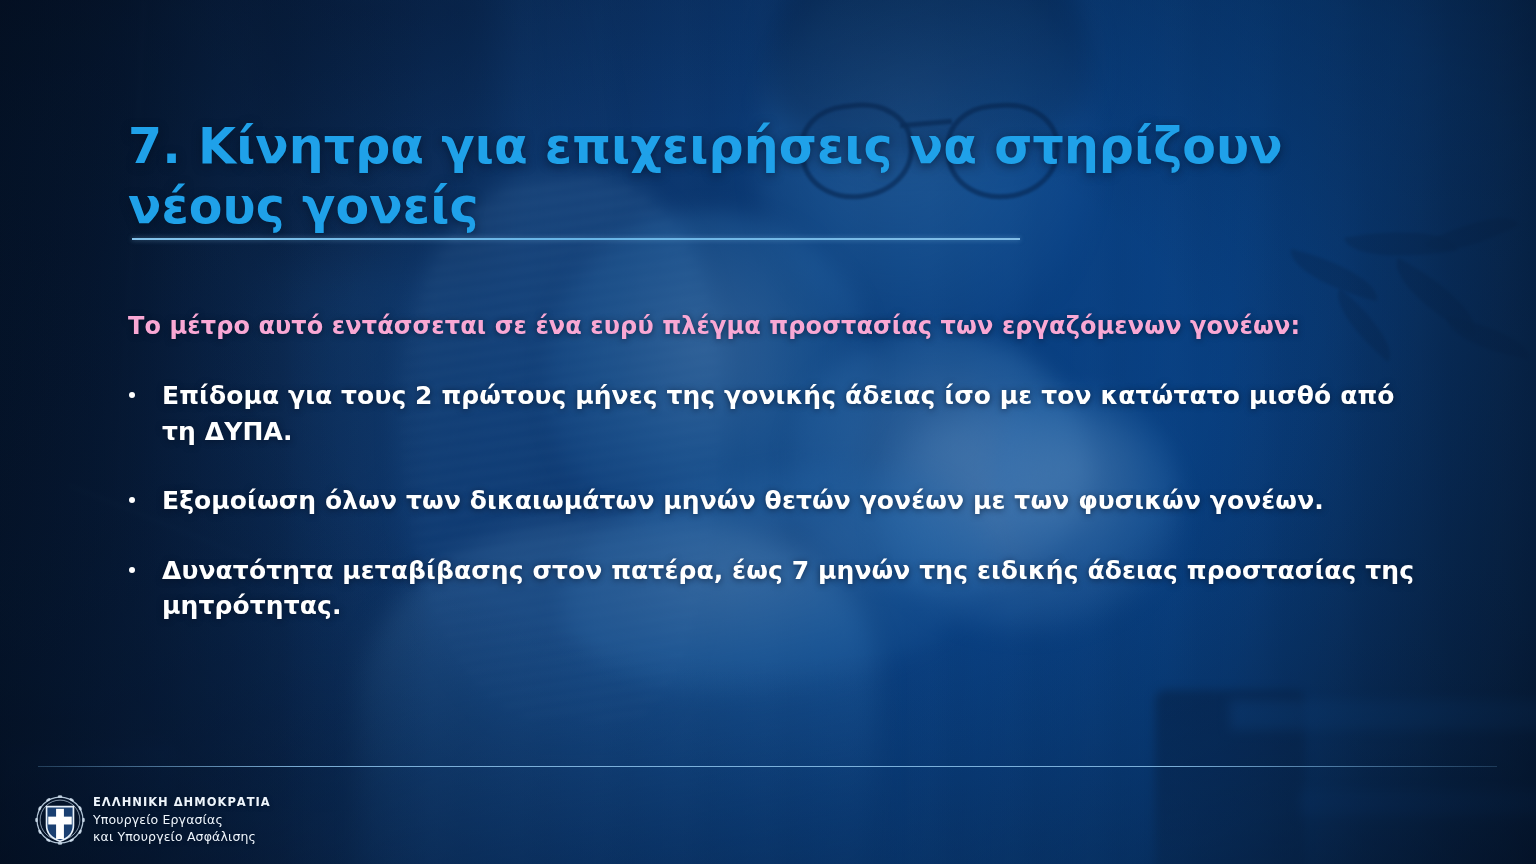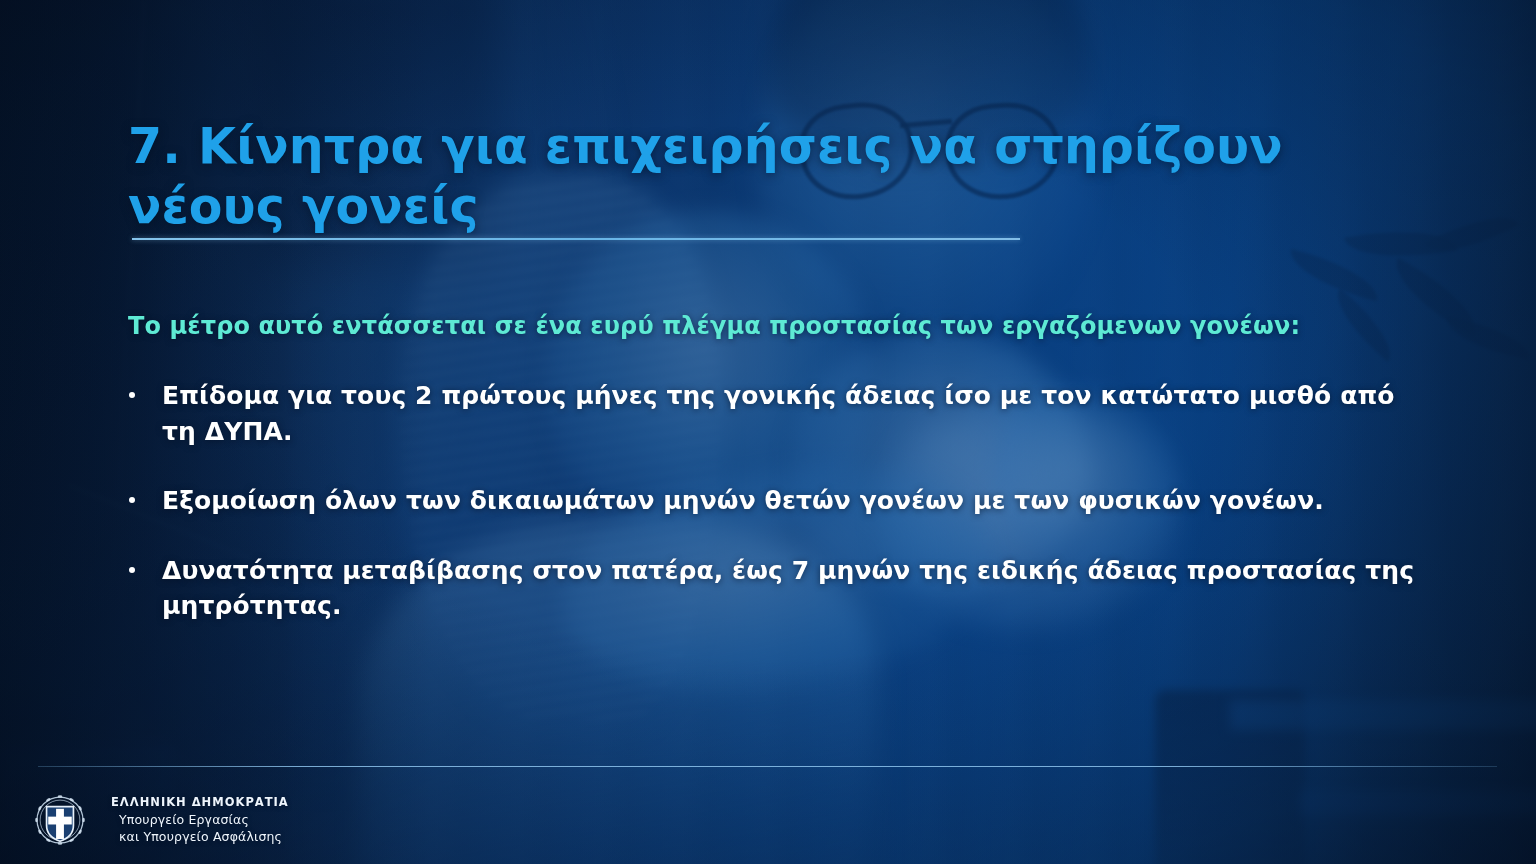--- a/index.html
+++ b/index.html
@@ -347,21 +347,21 @@
       rgba(110,190,240,.92) 50%,
       rgba(150,210,248,.85) 100%);
     box-shadow: 0 0 5px rgba(140,205,245,.5);
   }
 
   .lead {
     position: absolute;
     left: 128px;
     top: 288px;
     width: 1260px;
-    color: #5eead4;
+    color: #f9a8d4;
     font-size: 24px;
     font-weight: 700;
     letter-spacing: .1px;
     text-shadow: 0 1px 6px rgba(2,14,32,.6);
   }
 
   .bullets {
     position: absolute;
     left: 126px;
     top: 378px;
@@ -401,39 +401,38 @@
       rgba(150,205,245,.80) 18%,
       rgba(150,205,245,.80) 78%,
       rgba(125,190,235,.20) 100%);
   }
   .footer {
     position: absolute;
     left: 32px;
     top: 792px;
     display: flex;
     align-items: center;
-    gap: 23px;
+    gap: 5px;
   }
   .emblem { width: 56px; height: 56px; flex: 0 0 auto; }
   .footer-text {
     color: #eef5fc;
     line-height: 1.38;
     text-shadow: 0 1px 4px rgba(2,14,32,.6);
   }
   .footer-text .l1 {
     font-size: 11.5px;
     font-weight: 700;
     letter-spacing: 1.0px;
   }
   .footer-text .l2,
   .footer-text .l3 {
     font-size: 12.5px;
     font-weight: 400;
     letter-spacing: .15px;
-    margin-left: 8px;
   }
 </style>
 </head>
 <body>
 
 <div class="slide">
 
   <div class="bg-layer">
     <div class="bg-base"></div>
     <div class="bg-slats"></div>

